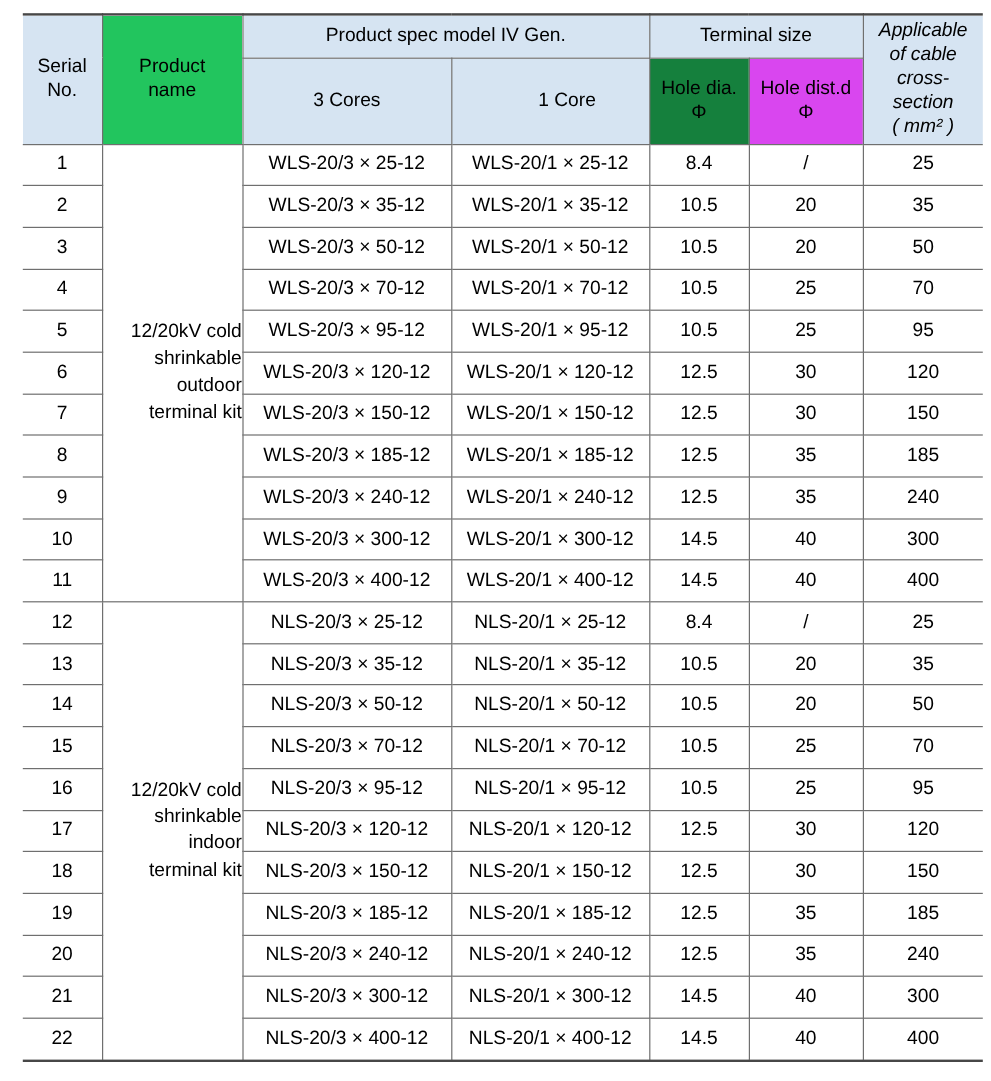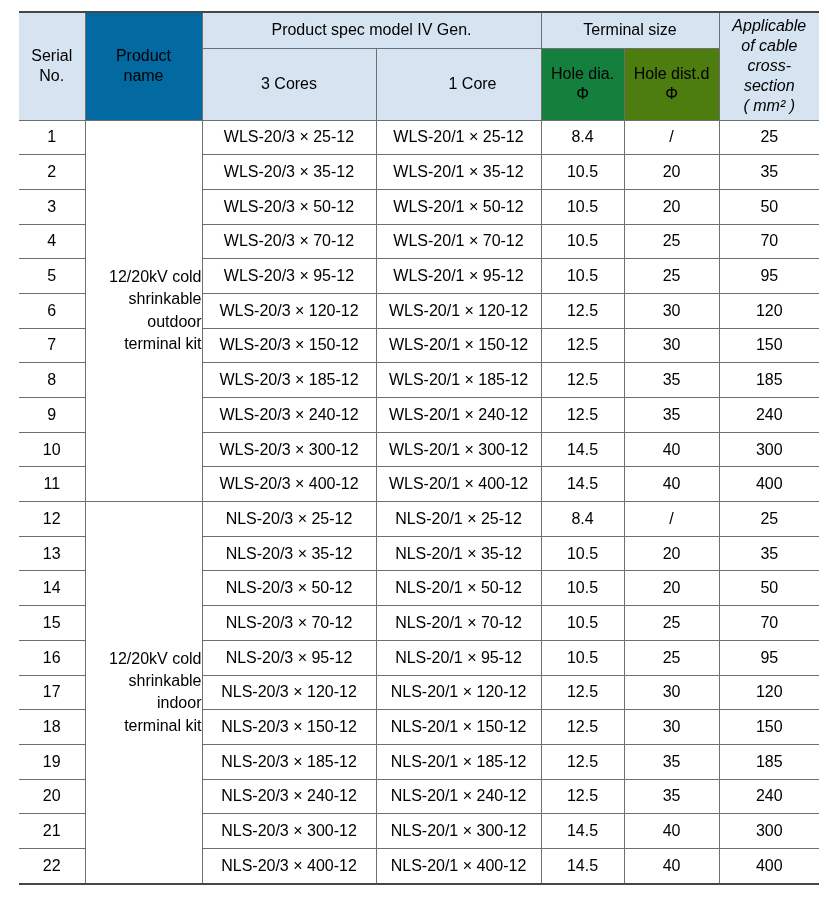--- a/index.html
+++ b/index.html
@@ -54,36 +54,36 @@
       <col style="width:174px">
       <col style="width:165px">
       <col style="width:83px">
       <col style="width:95px">
       <col style="width:100px">
     </colgroup>
     <thead>
       <tr class="group-row">
         <th rowspan="2" class="col-first" style="background: rgb(214, 228, 242);">Serial
 No.</th>
-        <th rowspan="2" style="background: #0369a1; margin-top: 40px;">Product
+        <th rowspan="2" style="background: #22c55e; margin-top: 40px;">Product
 name</th>
         <th colspan="2" style="background: rgb(214, 228, 242); margin-left: 40px;">Product spec model IV Gen.</th>
         <th colspan="2" style="background: rgb(214, 228, 242);">Terminal size</th>
         <th rowspan="2" class="col-last" style="background: rgb(214, 228, 242); font-style: italic;">Applicable
 of cable
 cross-
 section
 ( mm² )</th>
       </tr>
       <tr class="sub-row">
         <th style="background: rgb(214, 228, 242);">3 Cores</th>
         <th style="background: rgb(214, 228, 242); padding-left: 28px;">1 Core</th>
         <th style="background: #15803d;">Hole dia.
 Φ</th>
-        <th style="background: #4d7c0f;">Hole dist.d
+        <th style="background: #d946ef;">Hole dist.d
 Φ</th>
       </tr>
     </thead>
     <tbody>
         <tr>
           <td class="col-first">1</td>
           <td class="product-cell" rowspan="11">12/20kV cold
 shrinkable
 outdoor
 terminal kit</td>

